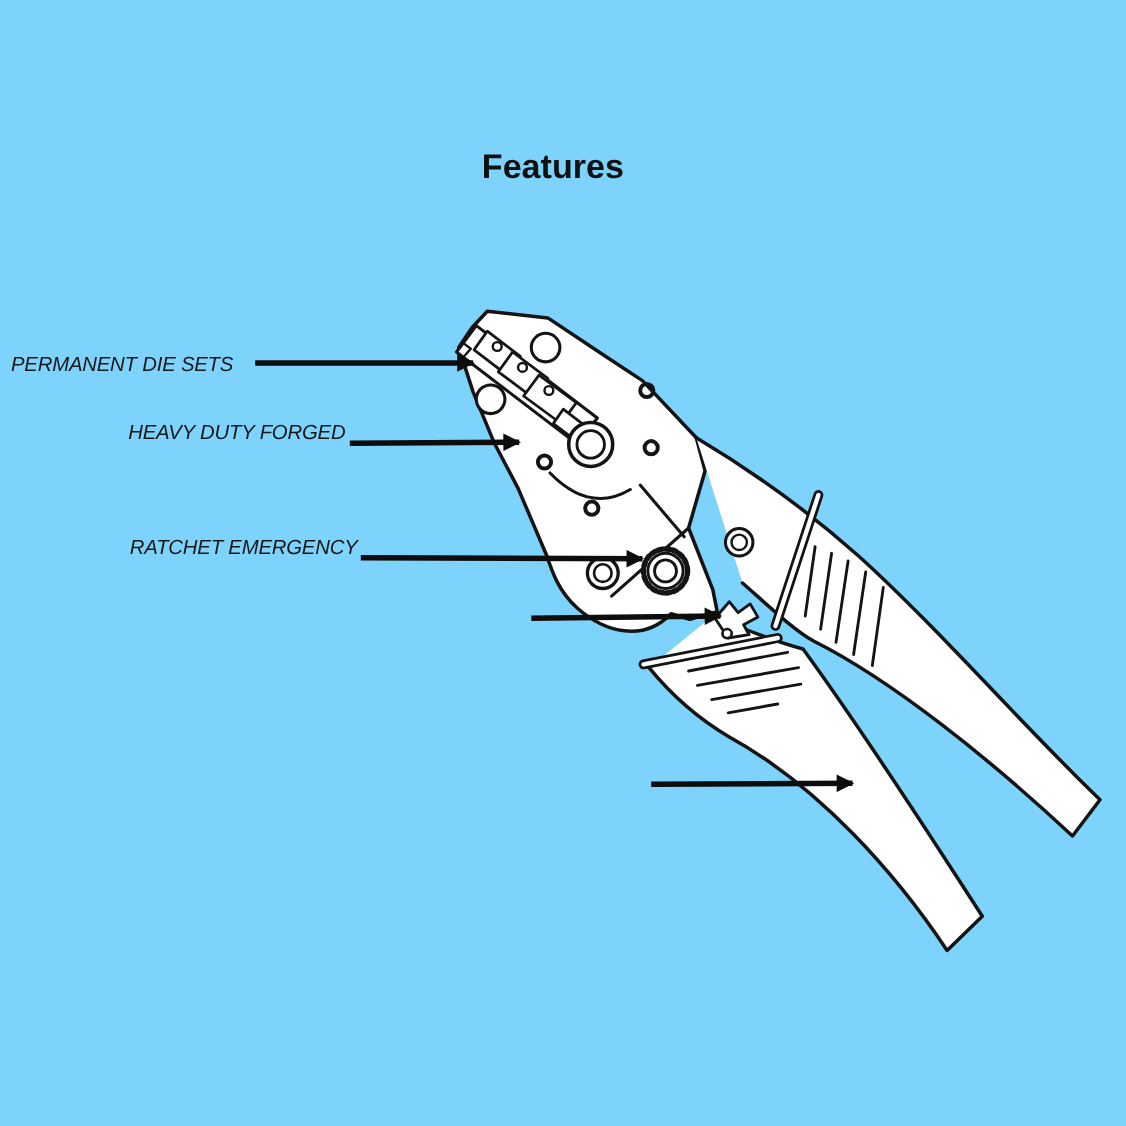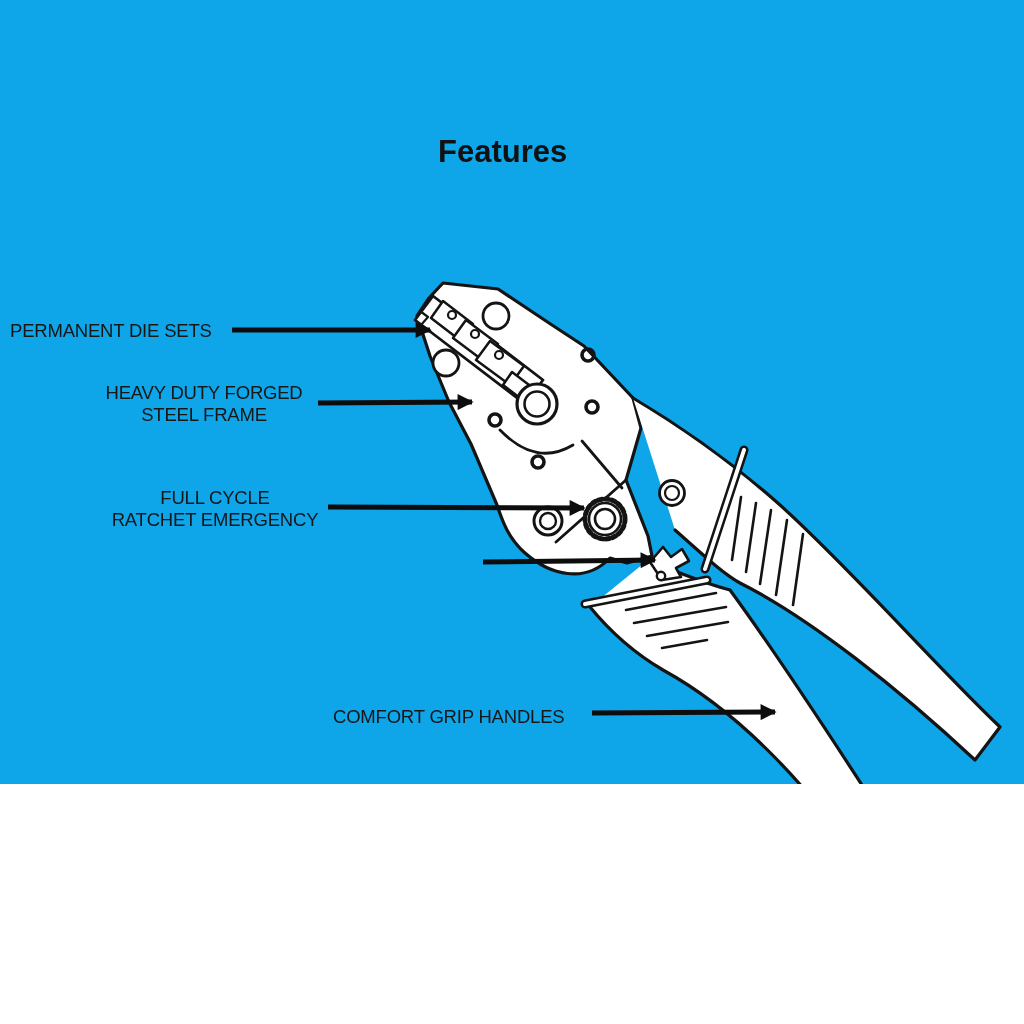--- a/index.html
+++ b/index.html
@@ -1,29 +1,29 @@
 <!DOCTYPE html>
 <html><head>
 <meta charset="utf-8">
 <style>
   html,body{margin:0;padding:0;background:#ffffff;}
   #canvas{
-    position:relative;width:1024px;height:784px;background:#0ea5e9;overflow:hidden;
+    position:relative;width:1024px;height:1024px;background:#7dd3fc;overflow:hidden;
     font-family:"Liberation Sans",sans-serif;
   }
   #tool-svg{position:absolute;left:0;top:0;}
   .page-title{
     position:absolute;left:438px;top:134px;
     font-size:31px;font-weight:bold;color:#111111;letter-spacing:0px;white-space:nowrap;
   }
   .callout-label{
     position:absolute;color:#171717;font-size:18.5px;line-height:22px;
-    letter-spacing:-0.2px;white-space:nowrap;
+    letter-spacing:-0.2px;white-space:nowrap;font-style:italic;
   }
-  .callout-label.centered{text-align:center;white-space:normal;}
+  .callout-label.centered{text-align:right;white-space:normal;}
   #label-die-sets{left:10px;top:320px;}
   #label-steel-frame{left:94px;top:382px;width:220px;}
   #label-ratchet{left:105px;top:487px;width:220px;}
   #label-release{left:243px;top:556px;}
   #label-handles{left:333px;top:706px;}
   .ink-line{stroke:#141414;fill:none;stroke-linecap:round;stroke-linejoin:round;}
   .ink-shape{stroke:#141414;fill:#ffffff;stroke-linecap:round;stroke-linejoin:round;}
   .arrow{stroke:#0d0d0d;stroke-width:5;fill:none;}
 </style>
 </head>
@@ -136,24 +136,21 @@
       <line class="arrow" x1="328" y1="507" x2="584" y2="508" marker-end="url(#ah)"></line>
       <line class="arrow" x1="483" y1="562" x2="655" y2="560" marker-end="url(#ah)"></line>
       <line class="arrow" x1="592" y1="713" x2="775" y2="712" marker-end="url(#ah)"></line>
     </g>
   </svg>
 
   <div class="callout-label" id="label-die-sets">PERMANENT DIE SETS</div>
 
   <div class="callout-label centered" id="label-steel-frame">
     <div>HEAVY DUTY FORGED</div>
-    <div>STEEL FRAME</div>
   </div>
 
   <div class="callout-label centered" id="label-ratchet">
-    <div>FULL CYCLE</div>
     <div>RATCHET EMERGENCY</div>
   </div>
 
 
-  <div class="callout-label" id="label-handles">COMFORT GRIP HANDLES</div>
 
 </div>
 
 </body></html>

